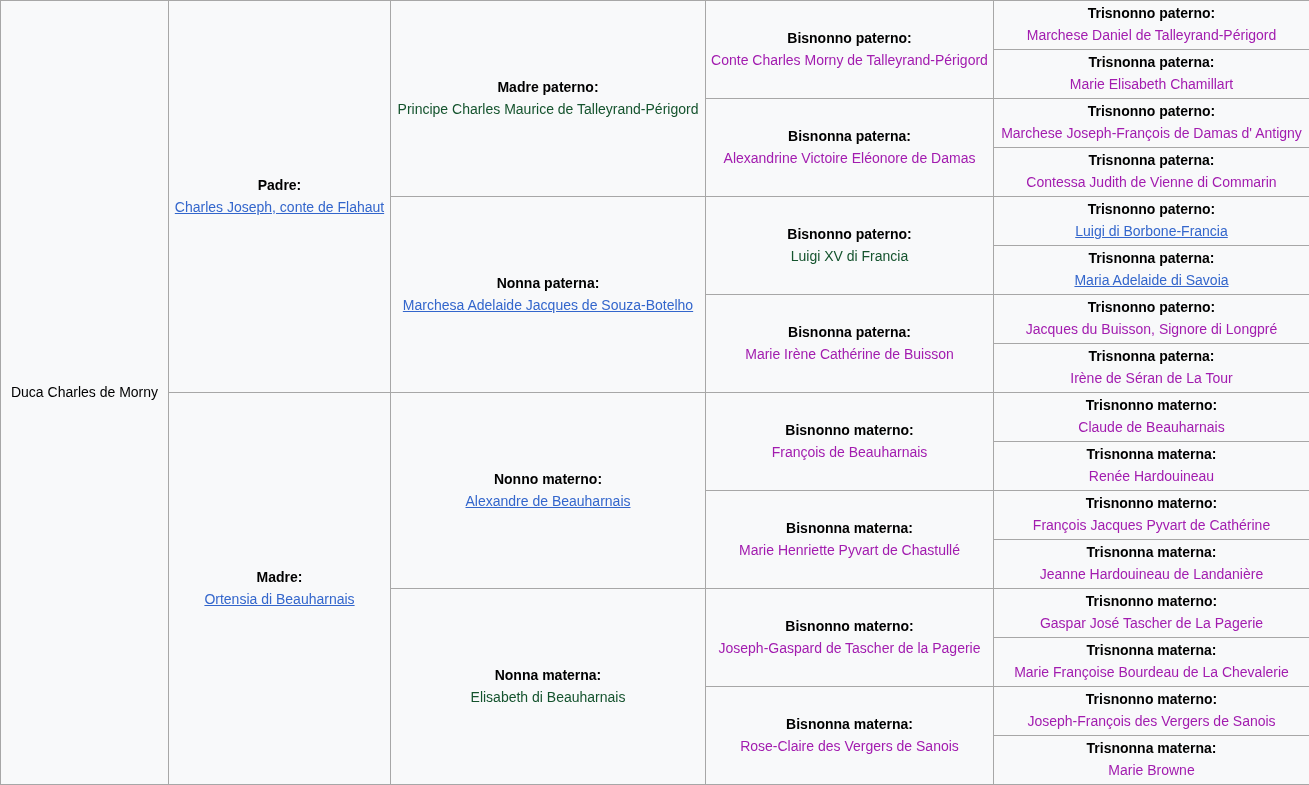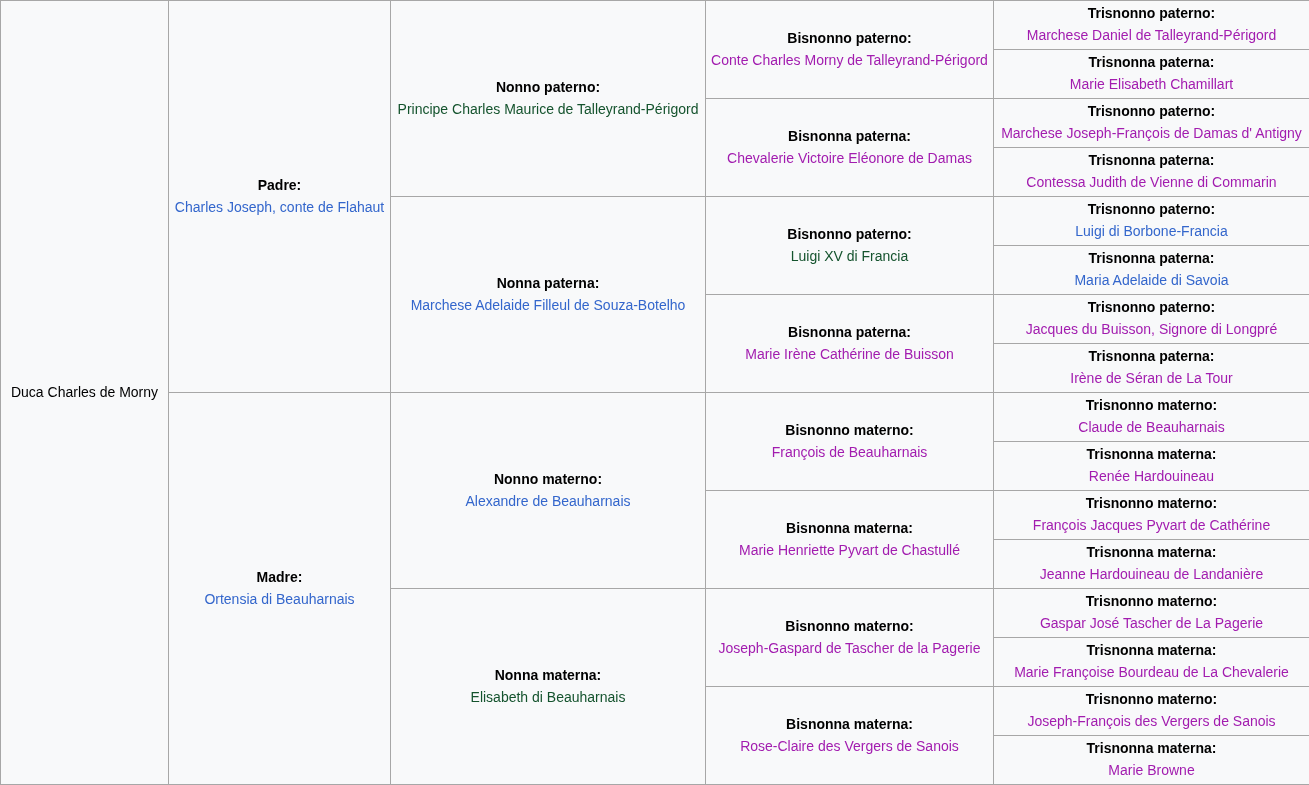--- a/index.html
+++ b/index.html
@@ -25,21 +25,21 @@
     line-height: 1.55;
     overflow: hidden;
   }
   table.ahnentafel tr { height: 49px; }
   .lbl {
     display: block;
     font-weight: bold;
     color: #000000;
   }
   .nm { color: #a21caf; text-decoration: none; }
-  .nm.link { color: #3366cc; cursor: pointer; }
+  .nm.link { color: #3366cc; cursor: pointer; text-decoration: underline; }
   .nm.visited { color: #14532d; cursor: pointer; }
   .root-name { font-weight: normal; color: #000000; }
 </style>
 </head>
 <body>
 
 <table class="ahnentafel">
   <colgroup>
     <col style="width:168px">
     <col style="width:222px">
@@ -50,58 +50,58 @@
   <tbody>
     <tr>
       <td rowspan="16">
         <span class="root-name">Duca Charles de Morny</span>
       </td>
       <td rowspan="8">
         <b class="lbl">Padre:</b>
         <span class="nm link">Charles Joseph, conte de Flahaut</span>
       </td>
       <td rowspan="4">
-        <b class="lbl">Nonno paterno:</b>
+        <b class="lbl">Madre paterno:</b>
         <span class="nm visited">Principe Charles Maurice de Talleyrand-Périgord</span>
       </td>
       <td rowspan="2">
         <b class="lbl">Bisnonno paterno:</b>
         <span class="nm">Conte Charles Morny de Talleyrand-Périgord</span>
       </td>
       <td>
         <b class="lbl">Trisnonno paterno:</b>
         <span class="nm">Marchese Daniel de Talleyrand-Périgord</span>
       </td>
     </tr>
     <tr>
       <td>
         <b class="lbl">Trisnonna paterna:</b>
         <span class="nm">Marie Elisabeth Chamillart</span>
       </td>
     </tr>
     <tr>
       <td rowspan="2">
         <b class="lbl">Bisnonna paterna:</b>
-        <span class="nm">Chevalerie Victoire Eléonore de Damas</span>
+        <span class="nm">Alexandrine Victoire Eléonore de Damas</span>
       </td>
       <td>
         <b class="lbl">Trisnonno paterno:</b>
         <span class="nm">Marchese Joseph-François de Damas d' Antigny</span>
       </td>
     </tr>
     <tr>
       <td>
         <b class="lbl">Trisnonna paterna:</b>
         <span class="nm">Contessa Judith de Vienne di Commarin</span>
       </td>
     </tr>
     <tr>
       <td rowspan="4">
         <b class="lbl">Nonna paterna:</b>
-        <span class="nm link">Marchese Adelaide Filleul de Souza-Botelho</span>
+        <span class="nm link">Marchesa Adelaide Jacques de Souza-Botelho</span>
       </td>
       <td rowspan="2">
         <b class="lbl">Bisnonno paterno:</b>
         <span class="nm visited">Luigi XV di Francia</span>
       </td>
       <td>
         <b class="lbl">Trisnonno paterno:</b>
         <span class="nm link">Luigi di Borbone-Francia</span>
       </td>
     </tr>

